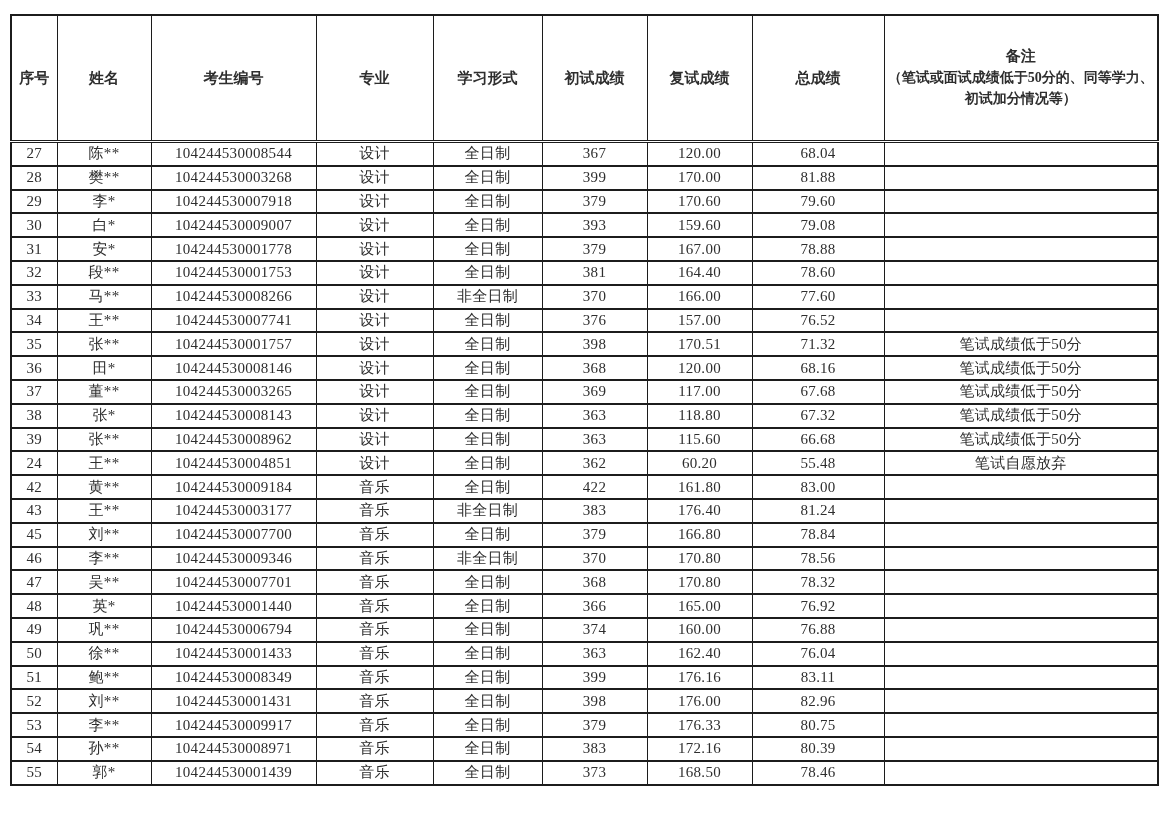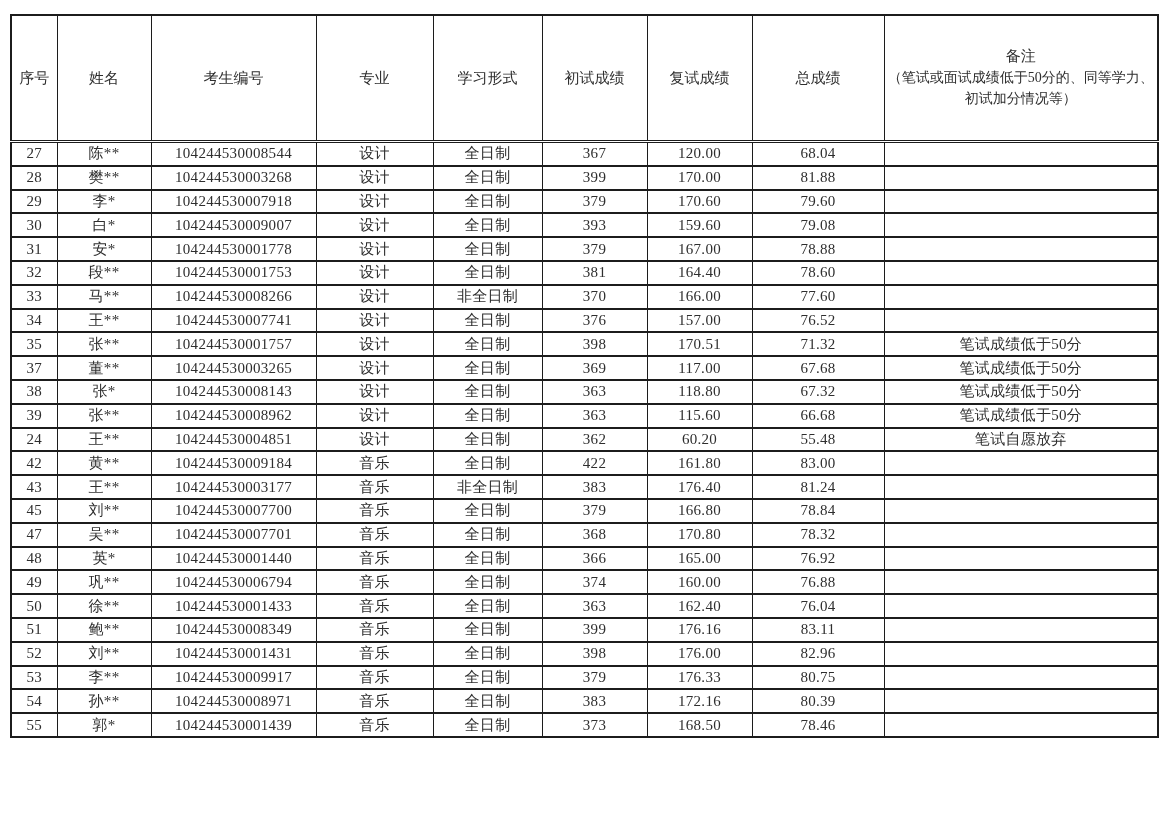--- a/index.html
+++ b/index.html
@@ -36,21 +36,21 @@
     border-top: 2px solid #1c1c1c;
     border-bottom: 2px solid #1c1c1c;
     text-align: center;
     vertical-align: middle;
     padding: 0 3px;
     overflow: hidden;
     white-space: nowrap;
   }
   table.results thead th {
     height: 124px;
-    font-weight: normal;
+    font-weight: bold;
     font-size: 15px;
     border-bottom: 3px double #1c1c1c;
     white-space: normal;
   }
   table.results thead th .sub {
     font-size: 14px;
     line-height: 1.45;
     margin-top: 2px;
   }
   table.results tbody td {
@@ -212,20 +212,31 @@
           <td>张**</td>
           <td>104244530001757</td>
           <td>设计</td>
           <td>全日制</td>
           <td>398</td>
           <td>170.51</td>
           <td>71.32</td>
           <td>笔试成绩低于50分</td>
         </tr>
         <tr>
+          <td>36</td>
+          <td>田*</td>
+          <td>104244530008146</td>
+          <td>设计</td>
+          <td>全日制</td>
+          <td>368</td>
+          <td>120.00</td>
+          <td>68.16</td>
+          <td>笔试成绩低于50分</td>
+        </tr>
+        <tr>
           <td>37</td>
           <td>董**</td>
           <td>104244530003265</td>
           <td>设计</td>
           <td>全日制</td>
           <td>369</td>
           <td>117.00</td>
           <td>67.68</td>
           <td>笔试成绩低于50分</td>
         </tr>
@@ -286,20 +297,31 @@
         </tr>
         <tr>
           <td>45</td>
           <td>刘**</td>
           <td>104244530007700</td>
           <td>音乐</td>
           <td>全日制</td>
           <td>379</td>
           <td>166.80</td>
           <td>78.84</td>
+          <td></td>
+        </tr>
+        <tr>
+          <td>46</td>
+          <td>李**</td>
+          <td>104244530009346</td>
+          <td>音乐</td>
+          <td>非全日制</td>
+          <td>370</td>
+          <td>170.80</td>
+          <td>78.56</td>
           <td></td>
         </tr>
         <tr>
           <td>47</td>
           <td>吴**</td>
           <td>104244530007701</td>
           <td>音乐</td>
           <td>全日制</td>
           <td>368</td>
           <td>170.80</td>

